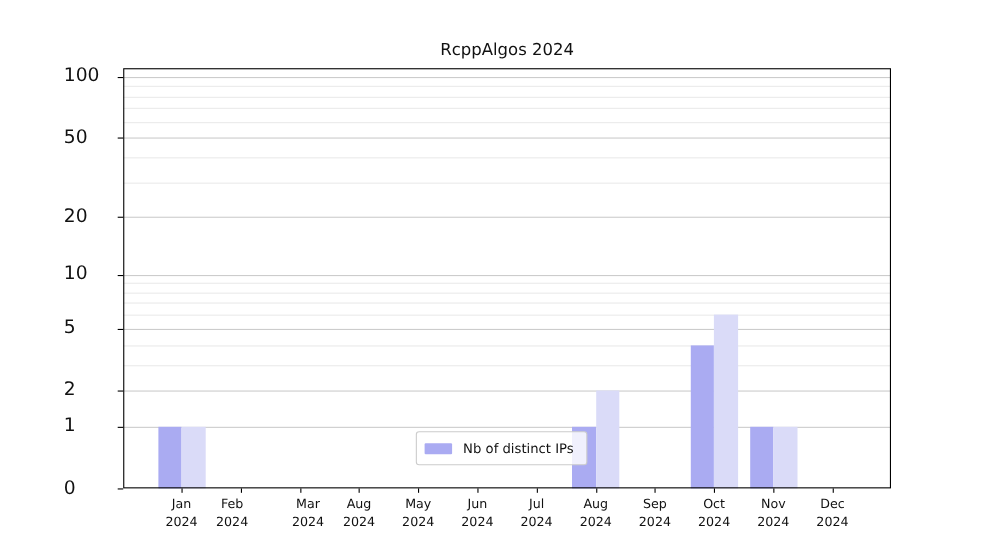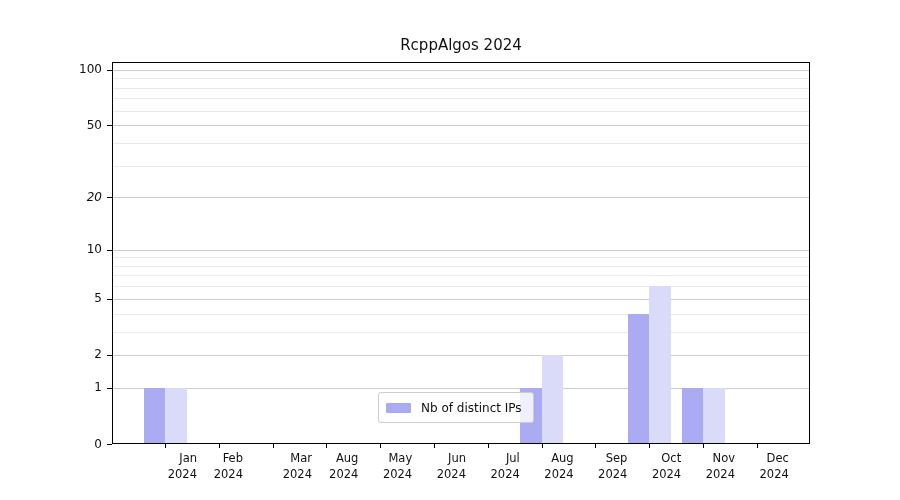--- a/index.html
+++ b/index.html
@@ -19,25 +19,25 @@
     position:absolute;left:0;top:0;right:0;bottom:0;
     border:1px solid #000;pointer-events:none;z-index:4;
   }
   .gridline{position:absolute;left:0;width:100%;height:1px;z-index:1;}
   .gridline.major{background:#cccccc;}
   .gridline.minor{background:#eaeaea;}
   .bar{position:absolute;bottom:0;z-index:2;}
   .ytick{position:absolute;width:5px;height:1px;background:#000;left:-5px;z-index:3;}
   .xtick{position:absolute;width:1px;height:4px;background:#000;z-index:3;}
   .ylabel{
-    position:absolute;width:44px;text-align:right;left:-54px;
-    font-size:12px;line-height:15px;color:#111;
+    position:absolute;width:44px;left:-54px;
+    font-size:17px;line-height:15px;color:#111;
   }
   .xlabel{
-    position:absolute;width:64px;text-align:right;
+    position:absolute;width:64px;text-align:center;
     font-size:11.5px;line-height:15.5px;color:#111;white-space:pre-line;
   }
   .legend{
     position:absolute;left:378px;top:392px;z-index:5;
     background:rgba(255,255,255,0.82);
     border:1px solid #cccccc;border-radius:3px;
     padding:5px 11px 5px 7px;
   }
   .legend-row{display:flex;align-items:center;height:19px;text-align:center;}
   .legend-swatch{
@@ -76,21 +76,21 @@
     <div class="ylabel" style="top: 374.5px;">0</div>
     <div class="ytick" style="top: 325.8px;"></div>
     <div class="ylabel" style="top: 318.3px;">1</div>
     <div class="ytick" style="top: 292.9px;"></div>
     <div class="ylabel" style="top: 285.4px;">2</div>
     <div class="ytick" style="top: 236.7px;"></div>
     <div class="ylabel" style="top: 229.2px;">5</div>
     <div class="ytick" style="top: 187.5px;"></div>
     <div class="ylabel" style="top: 180px;">10</div>
     <div class="ytick" style="top: 135.1px;"></div>
-    <div class="ylabel" style="top: 127.6px; font-style: italic;">20</div>
+    <div class="ylabel" style="top: 127.6px;">20</div>
     <div class="ytick" style="top: 63.1px;"></div>
     <div class="ylabel" style="top: 55.6px;">50</div>
     <div class="ytick" style="top: 7.7px;"></div>
     <div class="ylabel" style="top: 0.2px;">100</div>
     <div class="xtick" style="left: 53px; top: 382px;"></div>
     <div class="xlabel" style="left: 21px; top: 389px;">Jan
 2024</div>
     <div class="xtick" style="left: 106.8px; top: 382px;"></div>
     <div class="xlabel" style="left: 67px; top: 389px;">Feb
 2024</div>

